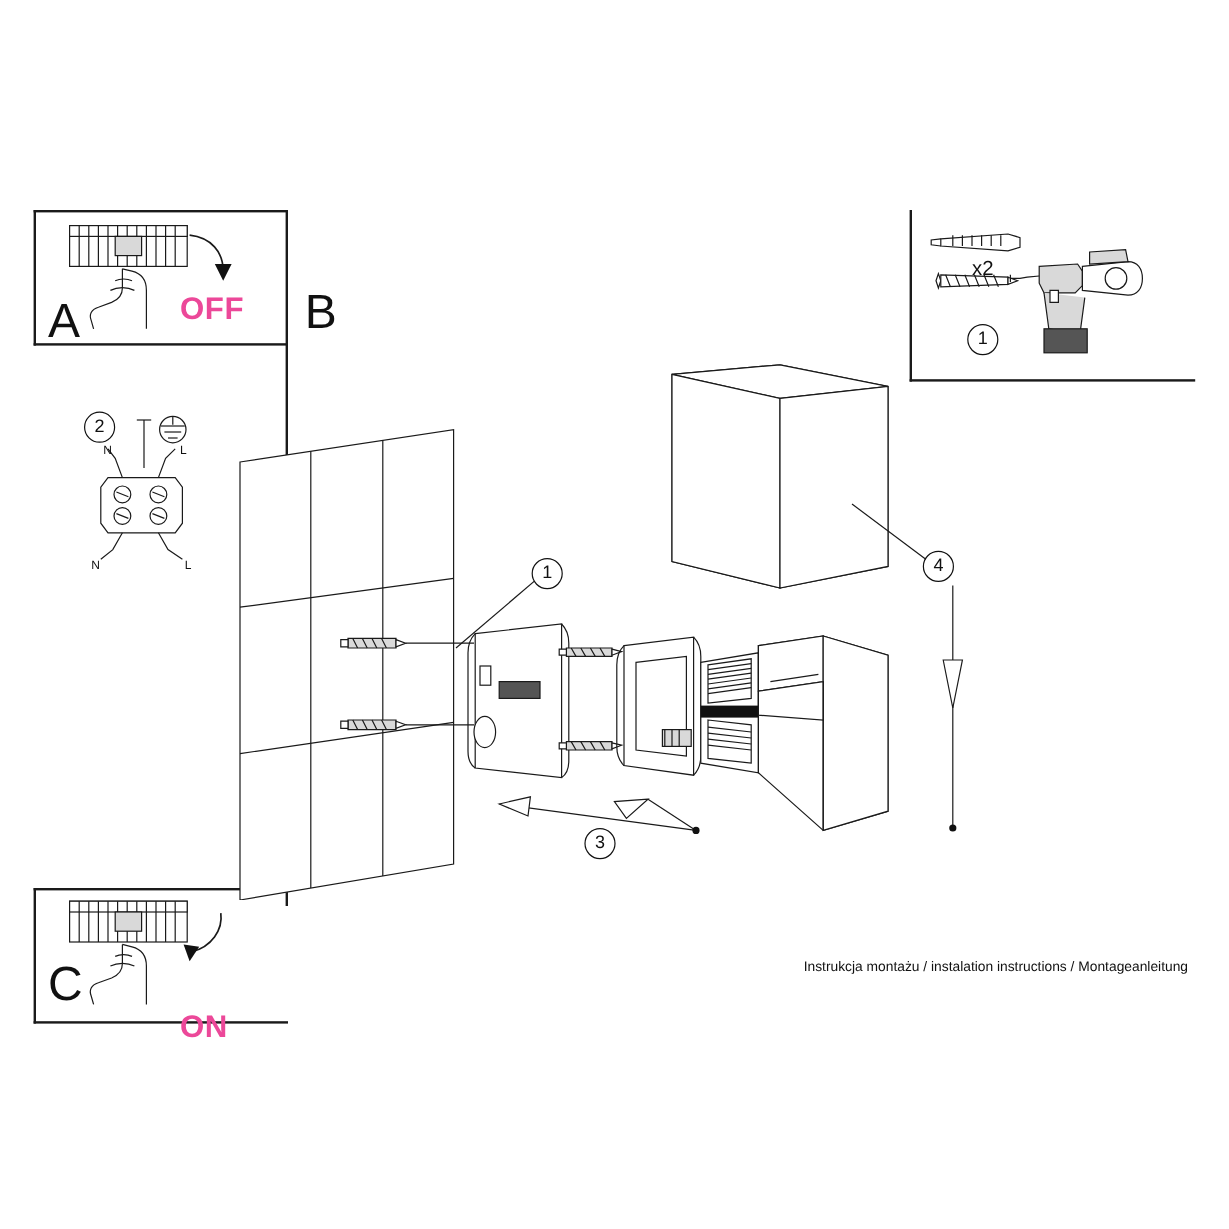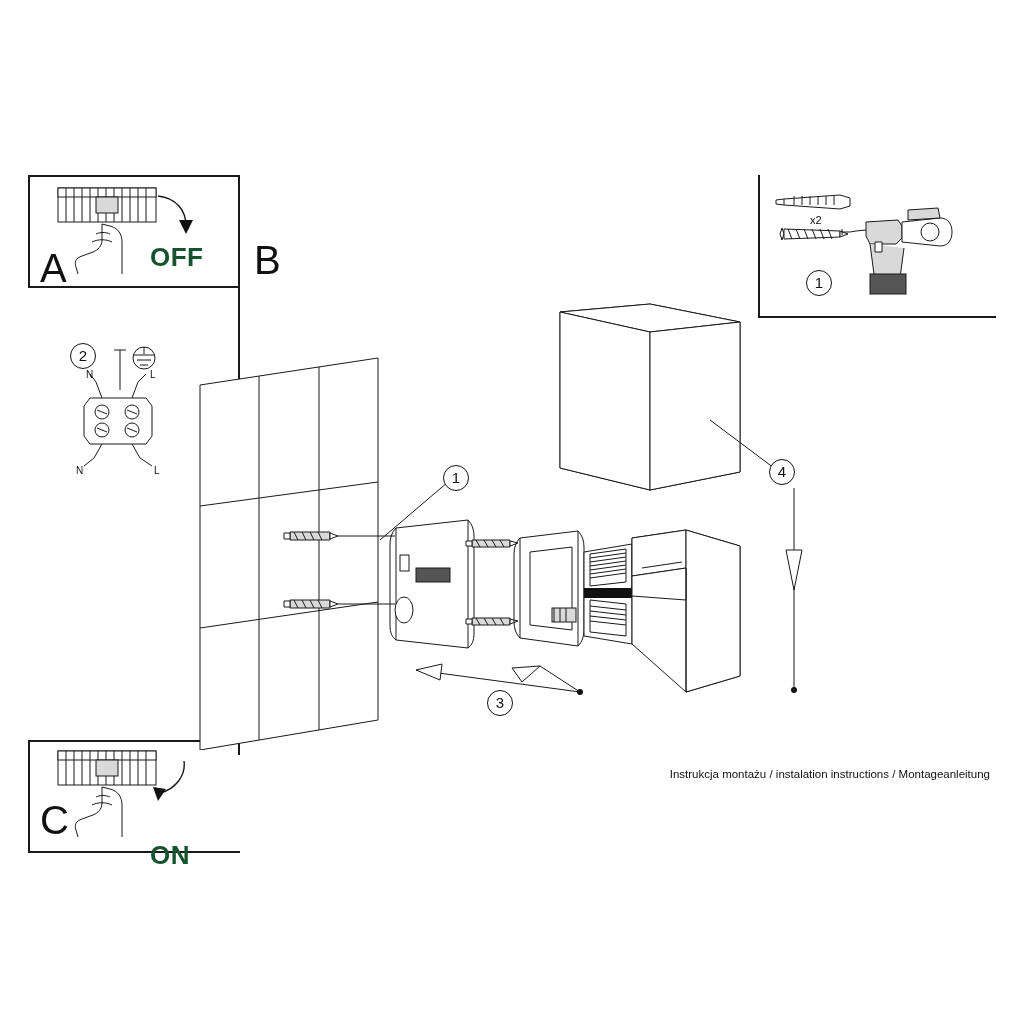--- a/index.html
+++ b/index.html
@@ -34,21 +34,21 @@
     font-size: 40px;
     font-weight: 400;
     line-height: 1;
     color: #111;
     font-family: "Liberation Sans", sans-serif;
   }
   .state-label {
     position: absolute;
     font-size: 26px;
     font-weight: bold;
-    color: #14532d;
+    color: #ec4899;
     letter-spacing: 0.5px;
   }
 
   
   .callout {
     position: absolute;
     width: 26px;
     height: 26px;
     border: 1.6px solid #111;
     border-radius: 50%;
@@ -66,21 +66,21 @@
     position: absolute;
     font-size: 11.5px;
     line-height: 17px;
     color: #111;
     text-align: right;
     font-family: "Liberation Sans", sans-serif;
   }
 
   .xlabel {
     position: absolute;
-    font-size: 11px;
+    font-size: 17px;
     color: #111;
   }
 
   svg { display: block; }
   .ln { stroke: #1a1a1a; fill: none; }
   .thin { stroke-width: 1; }
   .med { stroke-width: 1.4; }
   .fillwhite { fill: #ffffff; }
   .fillgrey { fill: #d9d9d9; }
   .filldark { fill: #555555; }
@@ -350,17 +350,17 @@
       <line x1="614" y1="188" x2="614" y2="390" class="ln thin"></line>
       <path d="M606 250 L614 290 L622 250 Z" class="fillwhite ln thin"></path>
       <circle cx="614" cy="390" r="3" class="fillblack"></circle>
     </g>
   </svg>
 
   <div class="callout" style="left:443px; top:465px;">1</div>
   <div class="callout" style="left:487px; top:690px;">3</div>
   <div class="callout" style="left:769px; top:459px;">4</div>
 
-  <div class="footer" style="left:560px; top:766px; width:430px;text-align:right;">
+  <div class="footer" style="left:560px; top:798px; width:430px;text-align:right;">
     <div>Instrukcja montażu / instalation instructions / Montageanleitung</div>
   </div>
 
 </div>
 
 </body></html>

